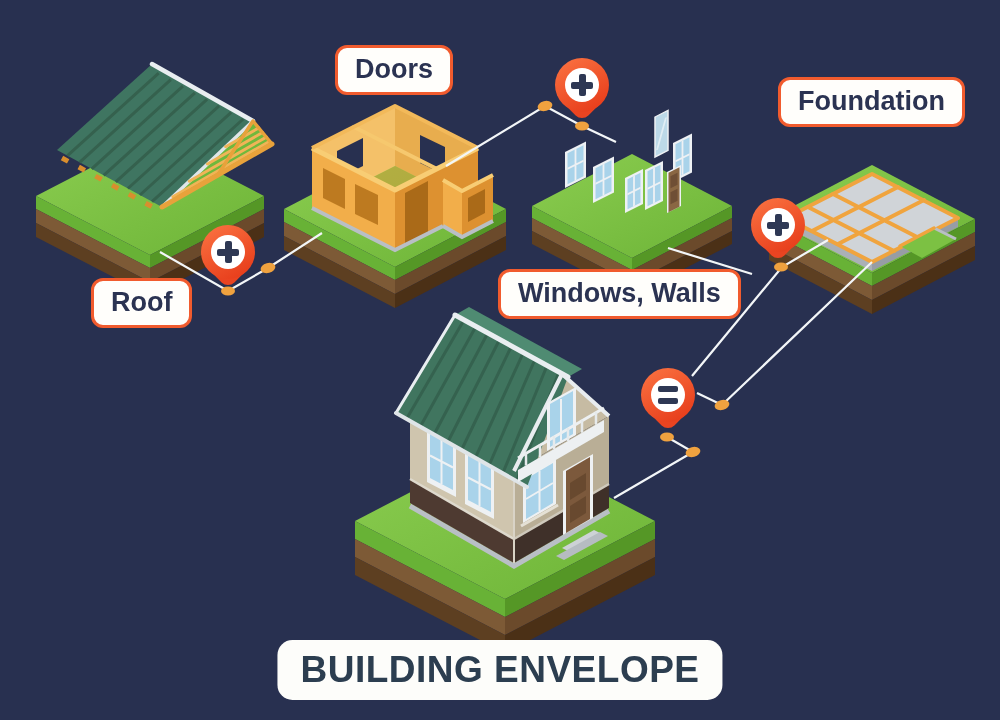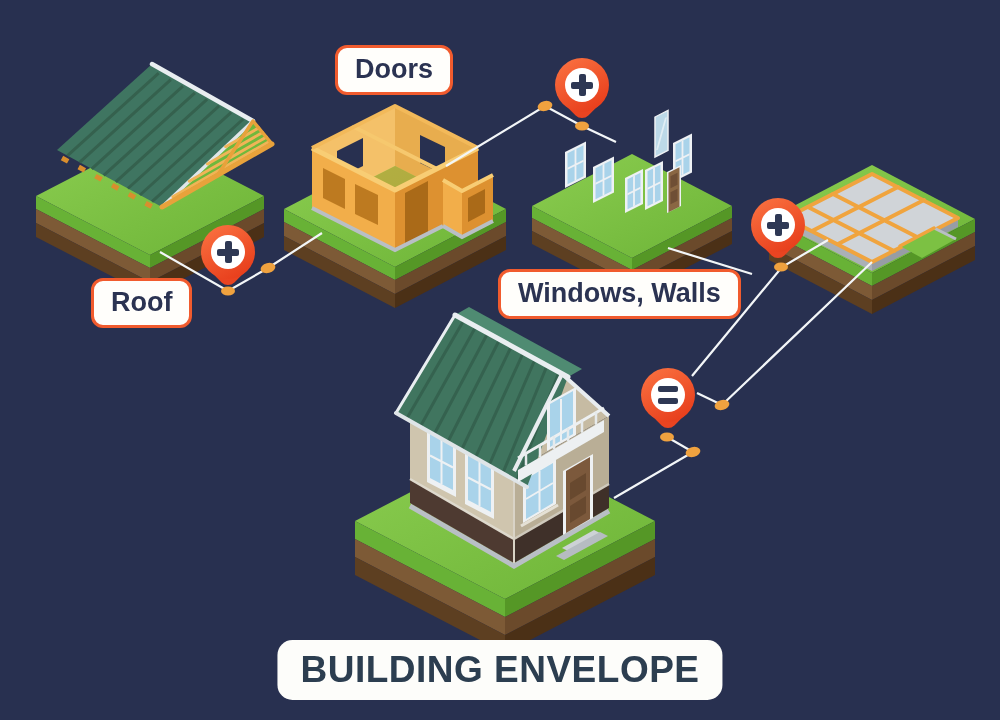--- a/index.html
+++ b/index.html
@@ -308,16 +308,17 @@
   </div>
   <div class="pin pin-4">
     <div class="pin-tail"></div>
     <div class="pin-head"></div>
     <span class="pin-symbol" data-symbol="equals"></span>
   </div>
 
   <div class="tag tag-roof">Roof</div>
   <div class="tag tag-walls">Doors</div>
   <div class="tag tag-windows">Windows, Walls</div>
+  <div class="tag tag-foundation">Foundation</div>
 
   <div class="title-box">BUILDING ENVELOPE</div>
 
 </div>
 
 </body></html>

